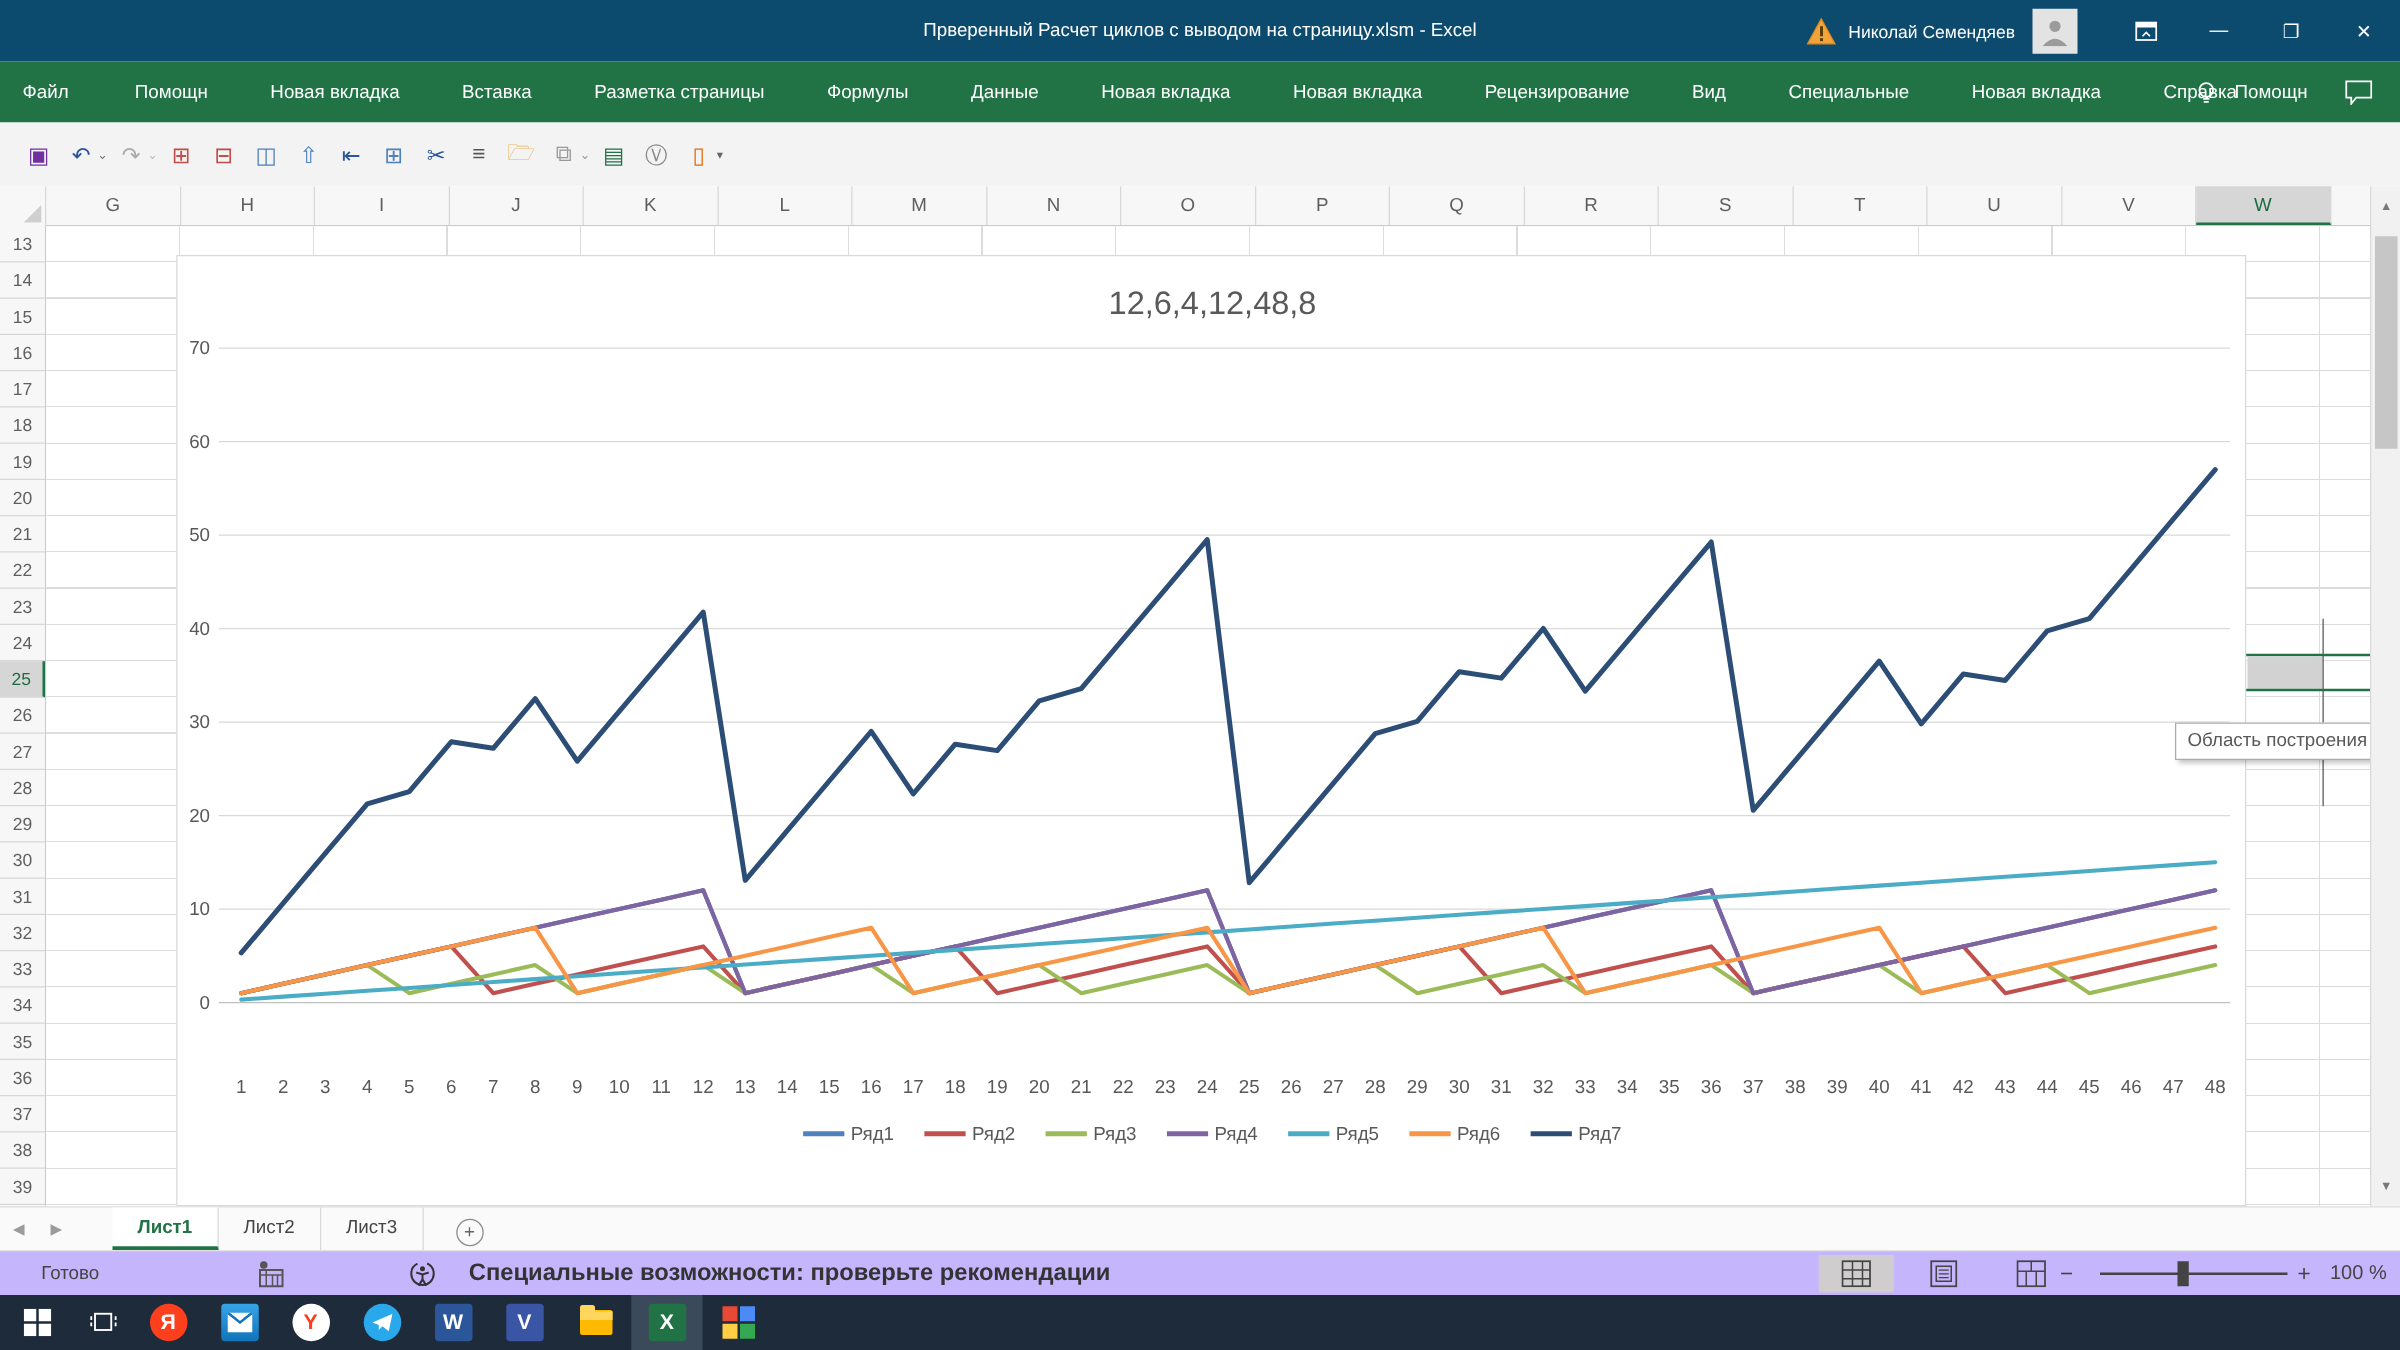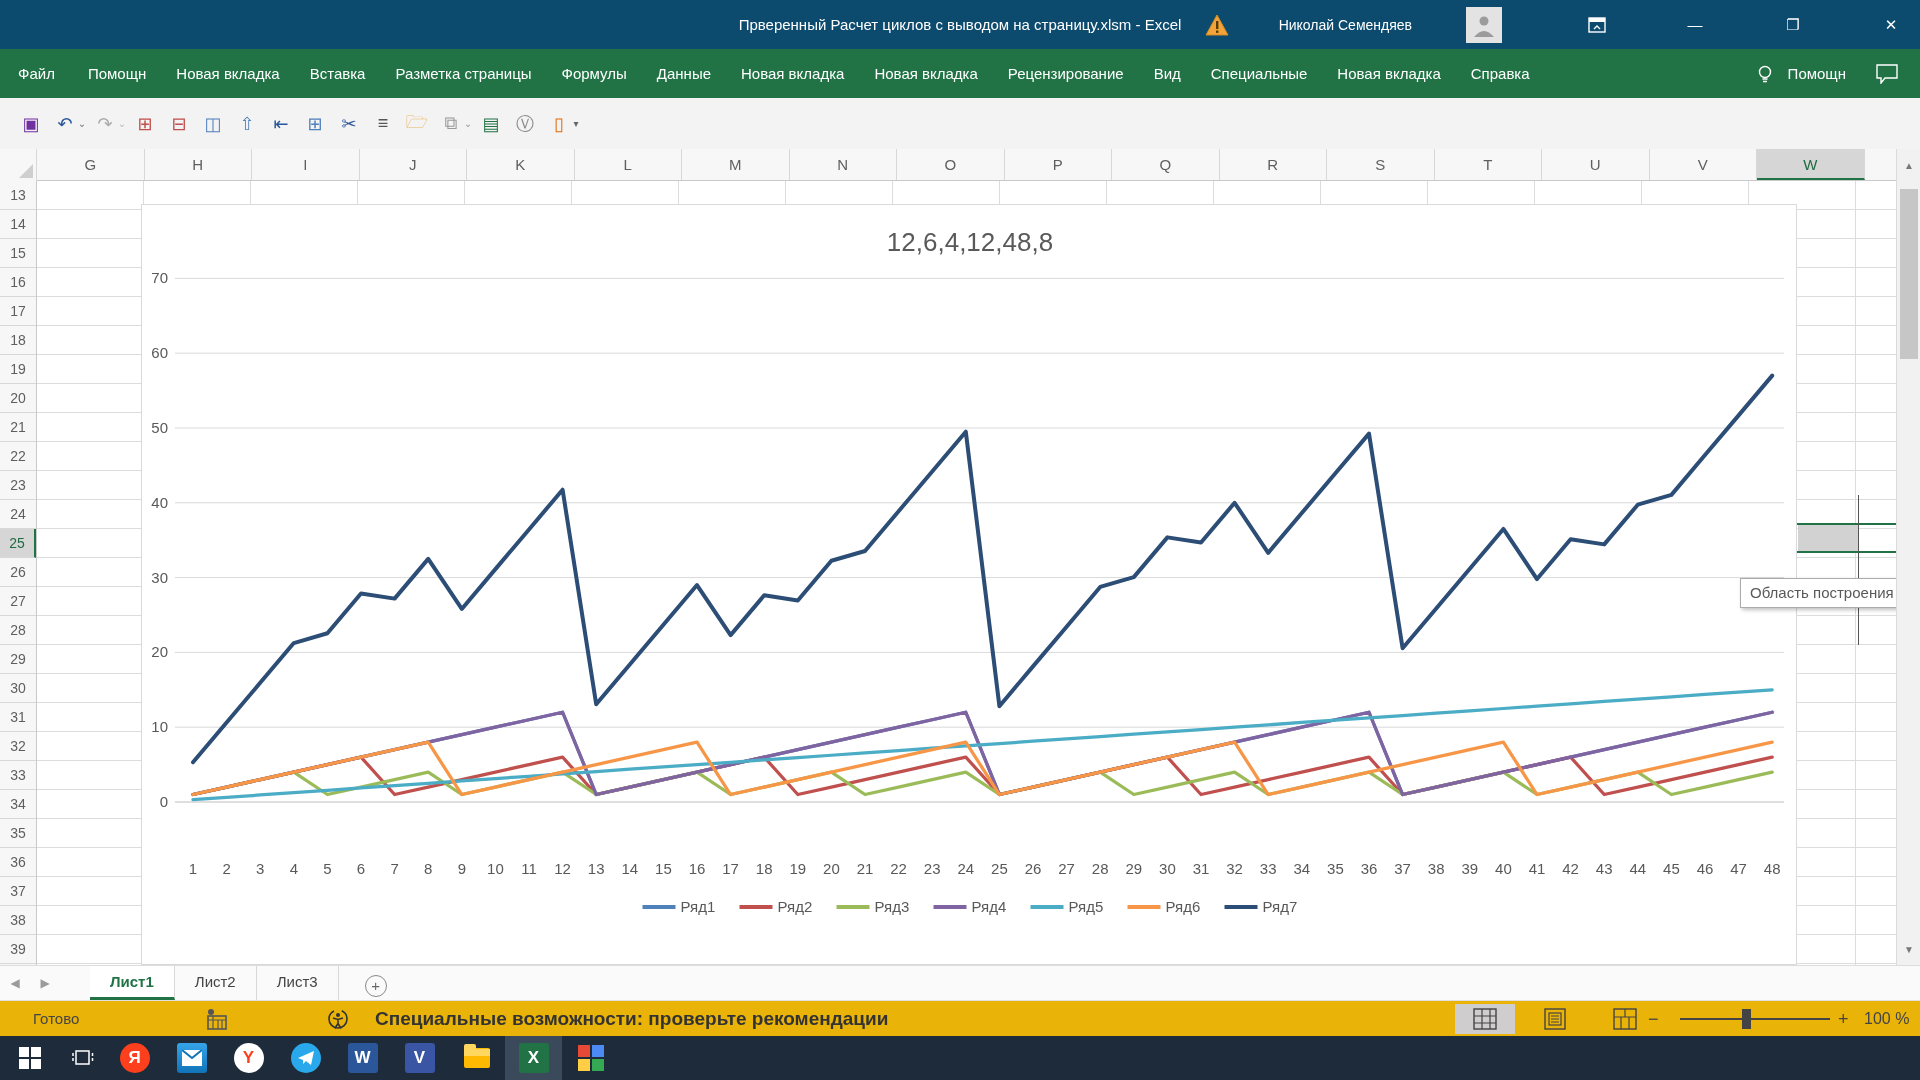--- a/index.html
+++ b/index.html
@@ -3,27 +3,27 @@
 <meta charset="utf-8">
 <style>
   * { box-sizing: border-box; margin:0; padding:0; }
   html,body { width:1920px; height:1080px; overflow:hidden;
     font-family:"Liberation Sans", sans-serif; background:#fff; }
   .abs { position:absolute; }
 
   
   #titlebar { left:0; top:0; width:1920px; height:49px; background:#0c4a6e; color:#fff; }
   #tb-title { left:0; top:0; width:1920px; height:49px; line-height:49px; text-align:center; font-size:15px; color:#fff; }
-  #tb-right { right:0; top:0; height:49px; display:flex; align-items:center;gap:40px; }
+  #tb-right { right:0; top:0; height:49px; display:flex; align-items:center; }
   .tb-user { color:#fff; font-size:14px; margin:0 14px 0 10px; }
   .avatar { width:36px; height:36px; background:#E3E3E3; display:flex; align-items:center; justify-content:center; margin-right:26px; }
   .wbtn { width:58px; height:49px; display:flex; align-items:center; justify-content:center; color:#fff; font-size:15px; }
 
   
-  #ribbonrow { left:0; top:49px; width:1920px; height:49px; background:#217346; display:flex; align-items:center; }
+  #ribbonrow { left:0; top:49px; width:1920px; height:49px; background:#217346; display:flex; align-items:center;gap:20px; }
   .rtab { color:#fff; font-size:15px; padding:0 15px; height:49px; line-height:49px; white-space:nowrap; }
   #ribbon-right { right:8px; top:49px; height:49px; display:flex; align-items:center; color:#fff; }
 
   
   #qat { left:0; top:98px; width:1920px; height:51px; background:#F3F3F3; display:flex; align-items:center; padding-left:14px; }
   .qic { width:34px; height:30px; display:flex; align-items:center; justify-content:center; font-size:18px; position:relative; }
   .qcaret { font-size:10px; color:#777; width:12px; margin-left:-6px; }
 
   
   #colheads { left:0; top:149px; width:1896px; height:32px; background:#F7F7F7; border-bottom:1px solid #C9C9C9; }
@@ -53,21 +53,21 @@
   #vthumb { left:3px; top:40px; width:18px; height:170px; background:#C6C6C6; }
 
   
   #tabbar { left:0; top:965px; width:1920px; height:35px; background:#FAFAFA; border-top:1px solid #DCDCDC; }
   .tnav { color:#9B9B9B; font-size:12px; width:30px; text-align:center; line-height:34px; }
   .stab { height:34px; line-height:32px; padding:0 20px; font-size:15px; color:#444; border-right:1px solid #D8D8D8; }
   .stab.active { background:#fff; color:#217346; font-weight:bold; border-bottom:3px solid #217346; border-right:1px solid #D8D8D8; }
   #newsheet { width:22px; height:22px; border:1px solid #8A8A8A; border-radius:50%; color:#666; text-align:center; line-height:20px; font-size:15px; margin:6px 0 0 26px; }
 
   
-  #statusbar { left:0; top:1000px; width:1920px; height:36px; background:#eab308; border-top:1px solid #E1E1E1; color:#444; }
+  #statusbar { left:0; top:1000px; width:1920px; height:36px; background:#c4b5fd; border-top:1px solid #E1E1E1; color:#444; }
   #st-ready { left:33px; top:0; line-height:36px; font-size:15px; }
   #st-acc { left:375px; top:0; line-height:36px; font-size:19px; font-weight:bold; color:#333; }
   .st-ic { top:6px; width:26px; height:24px; }
   .vbtn { top:3px; width:60px; height:30px; display:flex; align-items:center; justify-content:center; }
   .vbtn.active { background:#CFCDCD; }
   #zminus { left:1648px; top:0; line-height:36px; font-size:18px; color:#444; }
   #ztrack { left:1680px; top:17px; width:150px; height:2px; background:#444; }
   #zhandle { left:1742px; top:8px; width:9px; height:20px; background:#444; }
   #zplus { left:1838px; top:0; line-height:36px; font-size:18px; color:#444; }
   #zpct { left:1864px; top:0; line-height:36px; font-size:16px; }

